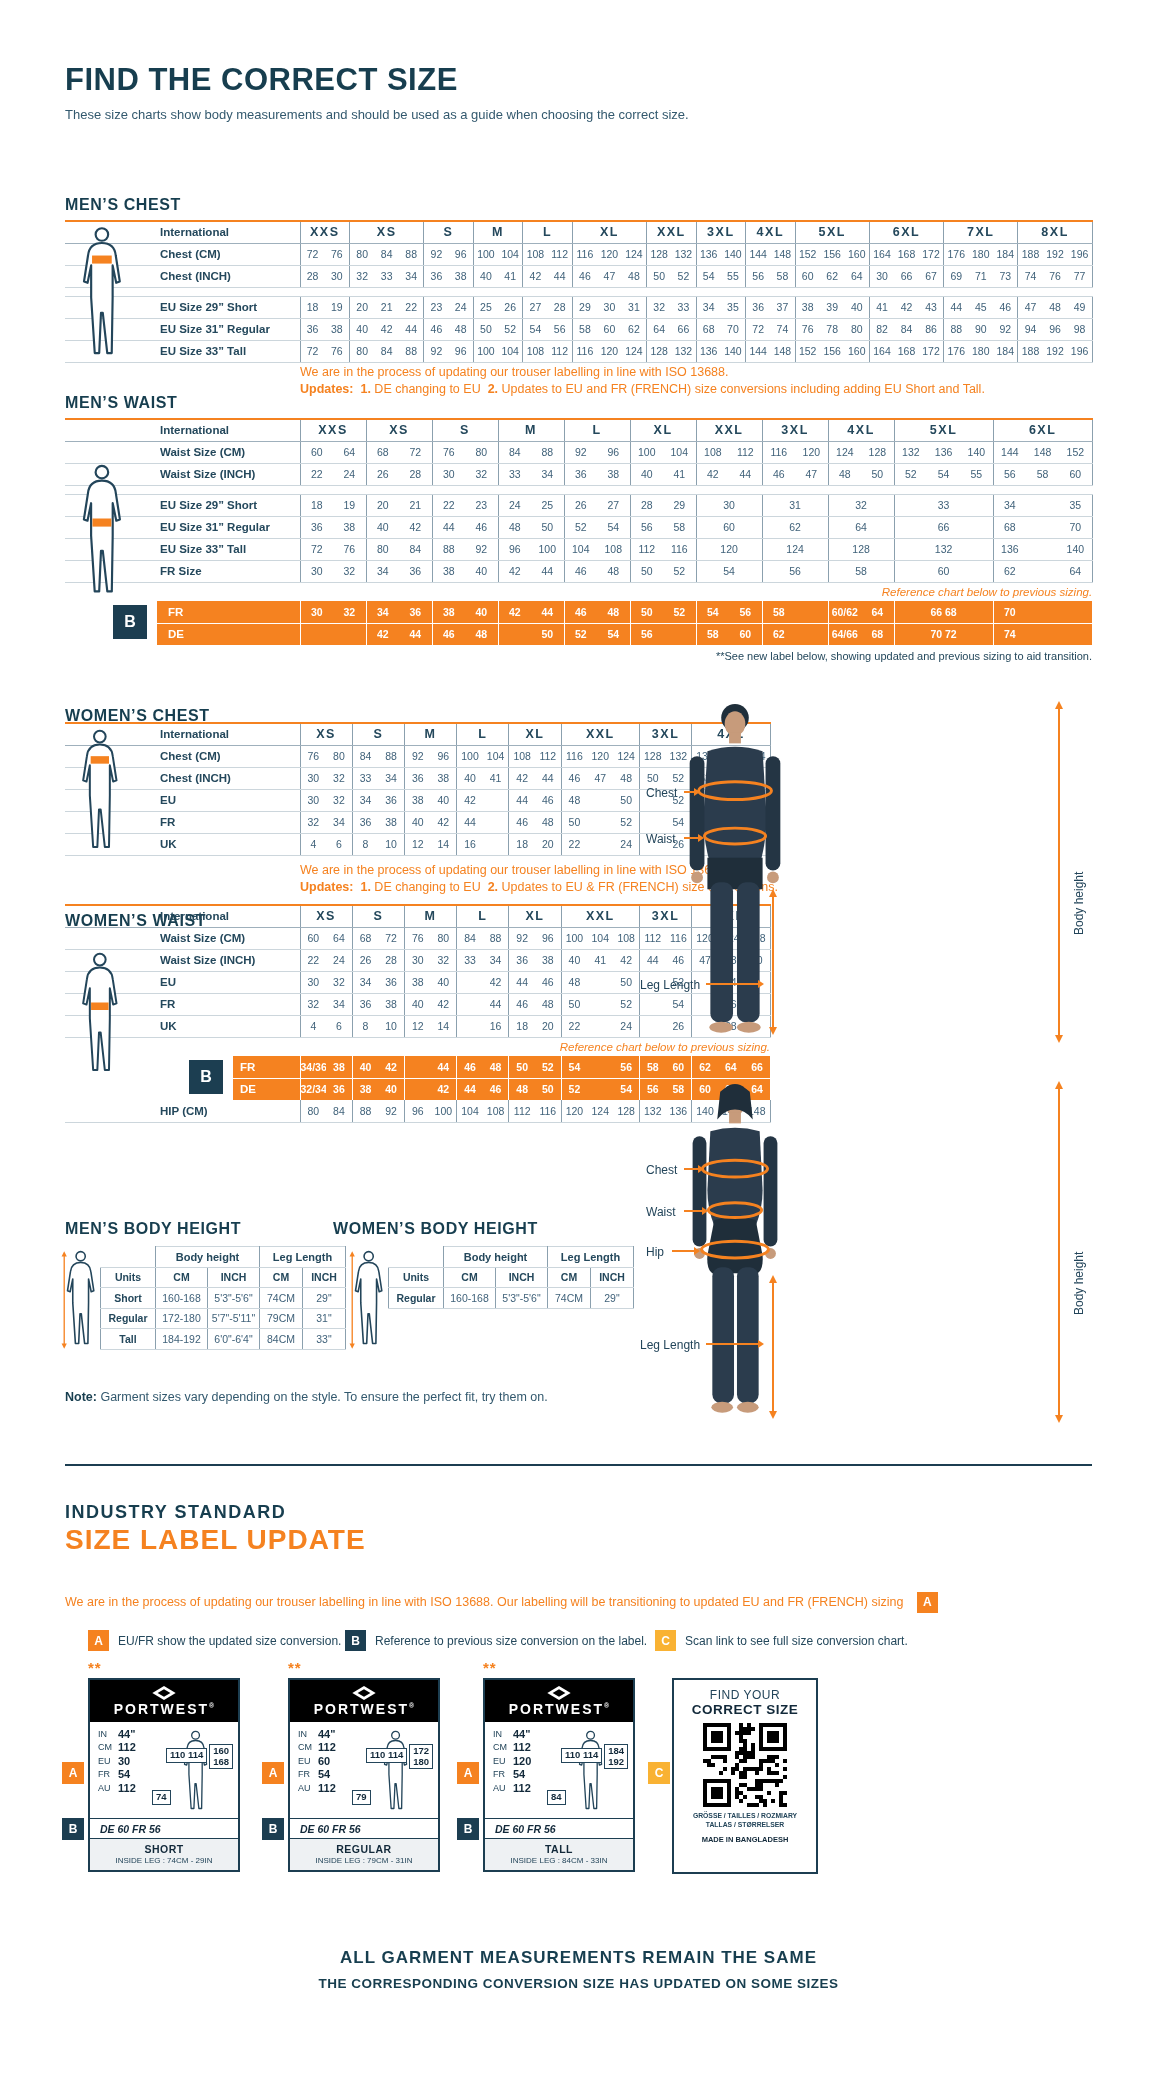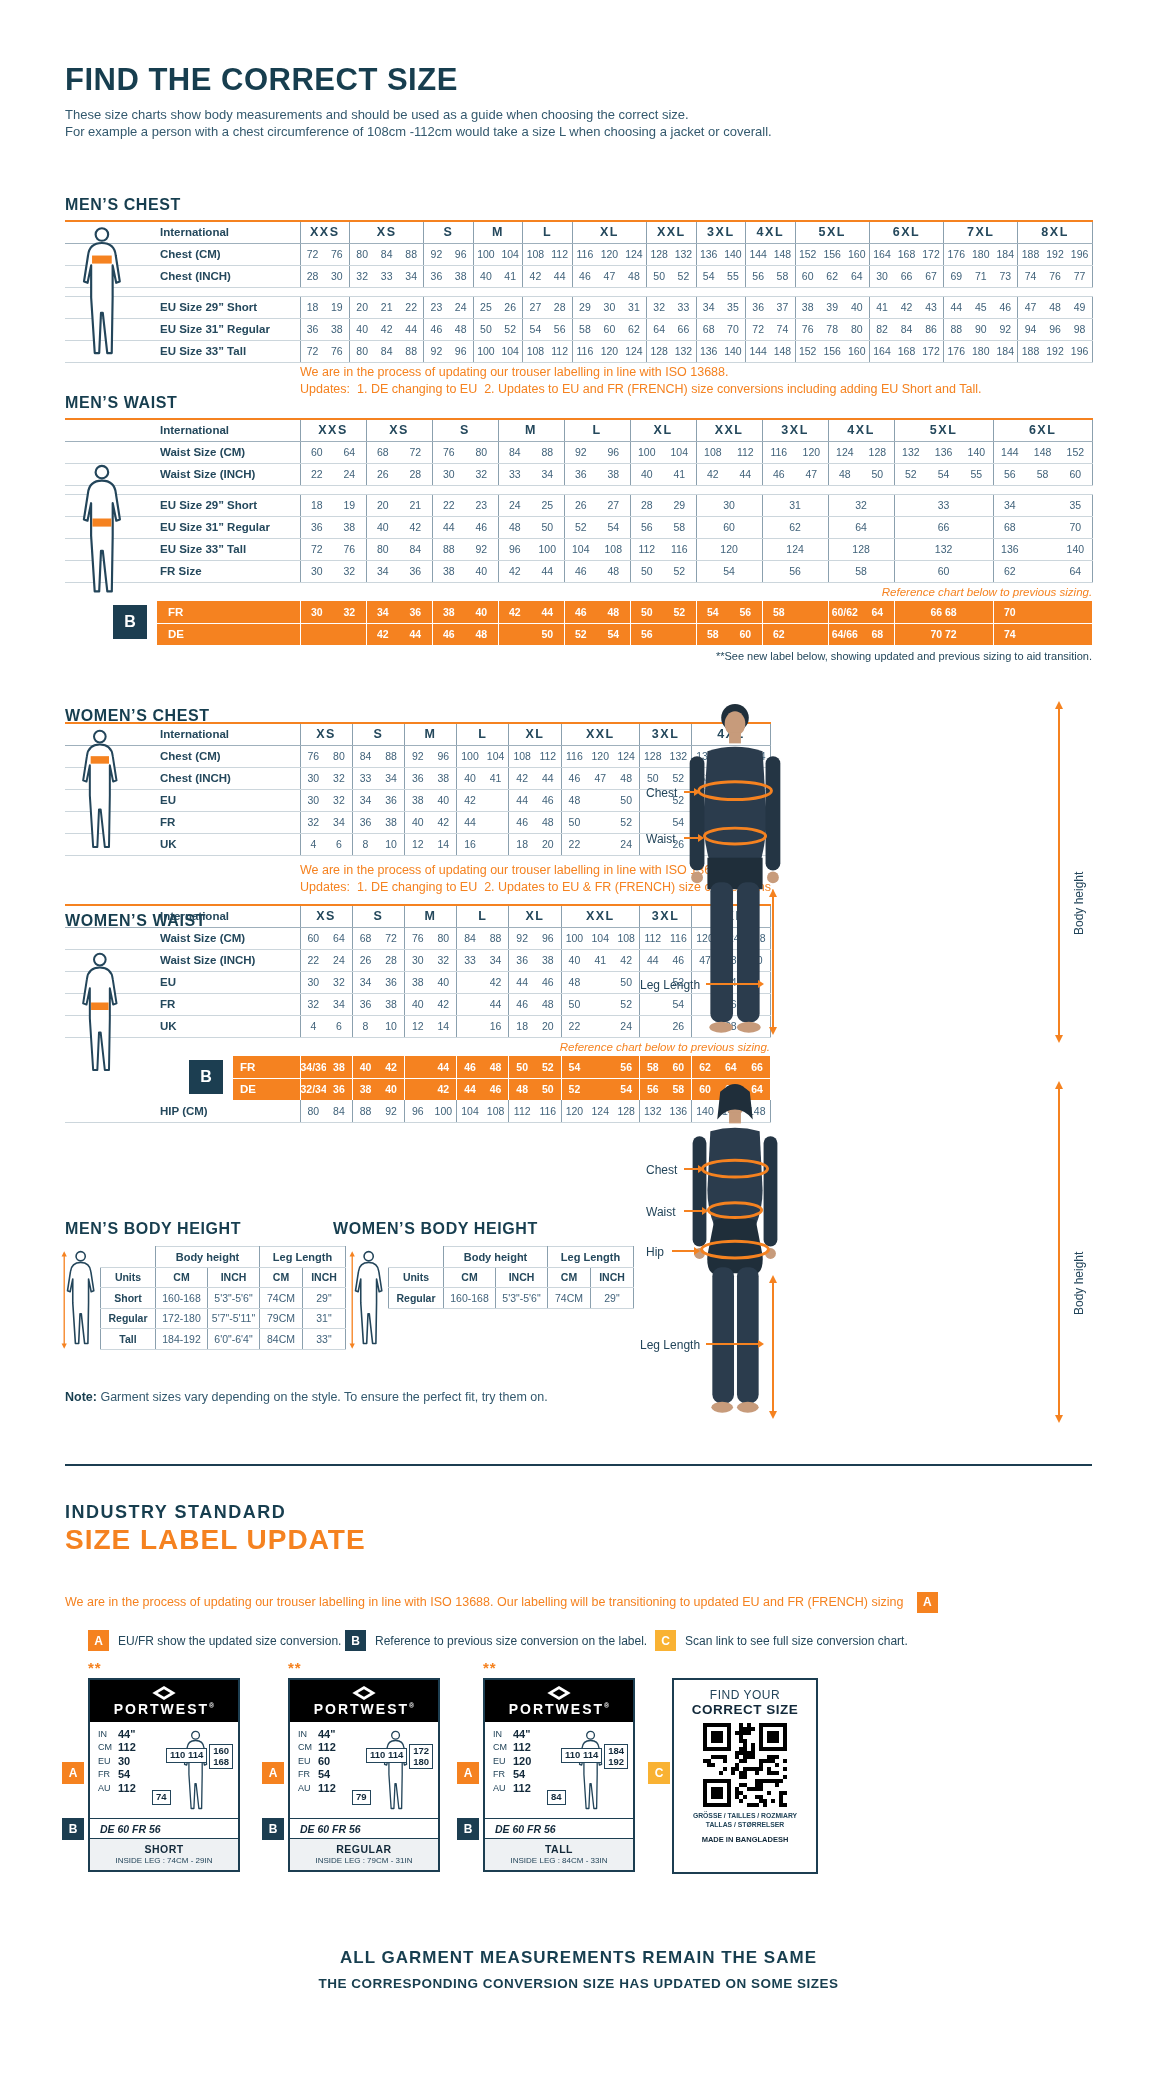--- a/index.html
+++ b/index.html
@@ -24,21 +24,21 @@
   table.sz tr.gap td{border-bottom:1px solid #ccd6dc;}
   table.sz tr.tnote{height:19px;}
   table.sz tr.tnote td{text-align:right;padding-left:95px;color:#f58220;font-style:italic;font-size:11.5px;}
   table.sz tr.orow td{background:#f58220;color:#fff;font-weight:700;}
   table.sz tr.orow td.gb{border-left:1px solid rgba(255,255,255,.8);}
   table.sz tr.orow td.lastc{border-right:none;}
   table.sz tr.orow td.olbl{color:#fff;}
   table.sz tr.osep td{border-bottom:1px solid rgba(255,255,255,.7);}
   
   .onote{font-size:12.5px;color:#f58220;line-height:17px;}
-  .onote b{font-weight:400;margin-top:41px;}
+  .onote b{font-weight:700;margin-top:41px;}
   .seenote{font-size:11px;color:#24485c;text-align:right;width:1027px;}
   
   table.ht{border-collapse:collapse;table-layout:fixed;}
   table.ht tr{height:20.5px;}
   table.ht td{border-left:1px solid #8ba0ae;border-right:1px solid #8ba0ae;border-top:1px solid #ccd6dc;border-bottom:1px solid #ccd6dc;font-size:10.5px;color:#40627a;text-align:center;padding:0;white-space:nowrap;}
   table.ht tr.ht1 td{font-weight:700;color:#24485c;font-size:11px;}
   table.ht td.htblank{border-left:none;border-top:none;border-right:1px solid #8ba0ae;}
   table.ht tr.ht2 td{font-weight:700;color:#24485c;}
   table.ht td.htl{font-weight:700;color:#24485c;}
   
@@ -97,21 +97,20 @@
 </style>
 </head>
 <body>
 
 <div id="page">
 
   <div class="abs" style="left:65px;top:62px;">
     <h1 class="title">FIND THE CORRECT SIZE</h1>
     <div class="intro">
       <div>These size charts show body measurements and should be used as a guide when choosing the correct size.</div>
-      <div>For example a person with a chest circumference of 108cm -112cm would take a size L when choosing a jacket or coverall.</div>
     </div>
   </div>
 
   <h2 class="sec-title abs" style="left:65px;top:196px;">MEN’S CHEST</h2>
   <div class="abs" style="left:65px;top:220px;">
       <table class="sz" style="width:1027px">
         <colgroup>
           <col style="width:235px">
           <col style="width:24.75px">
           <col style="width:24.75px">

